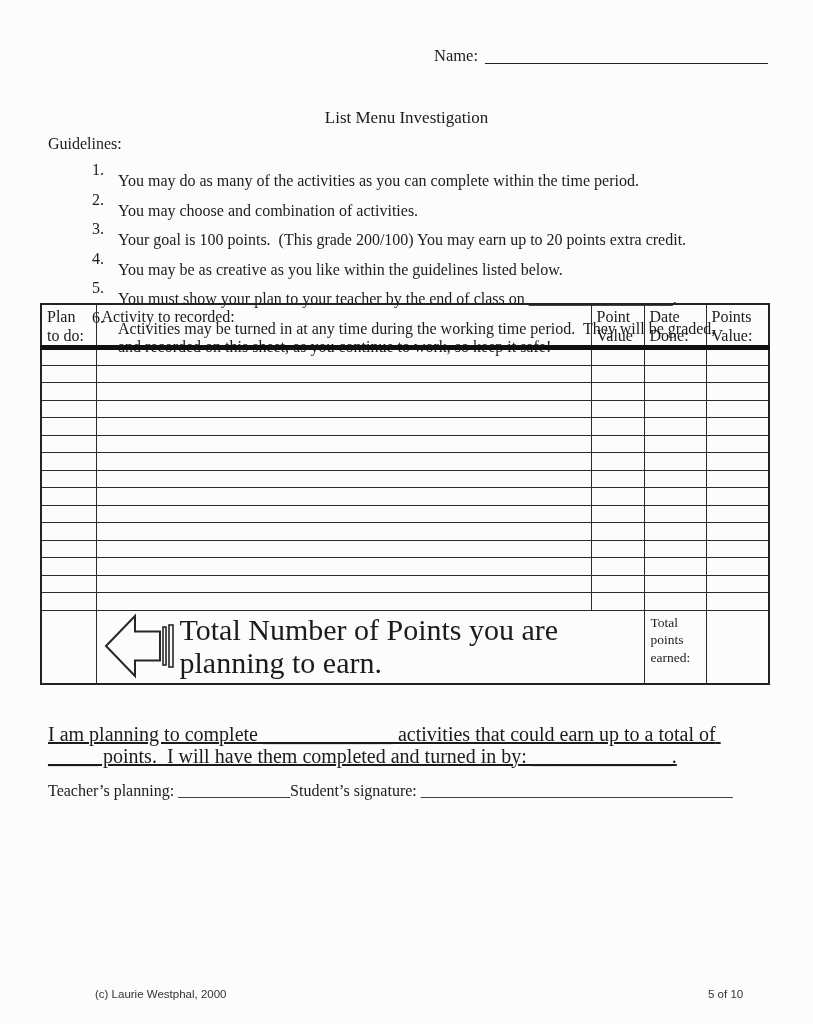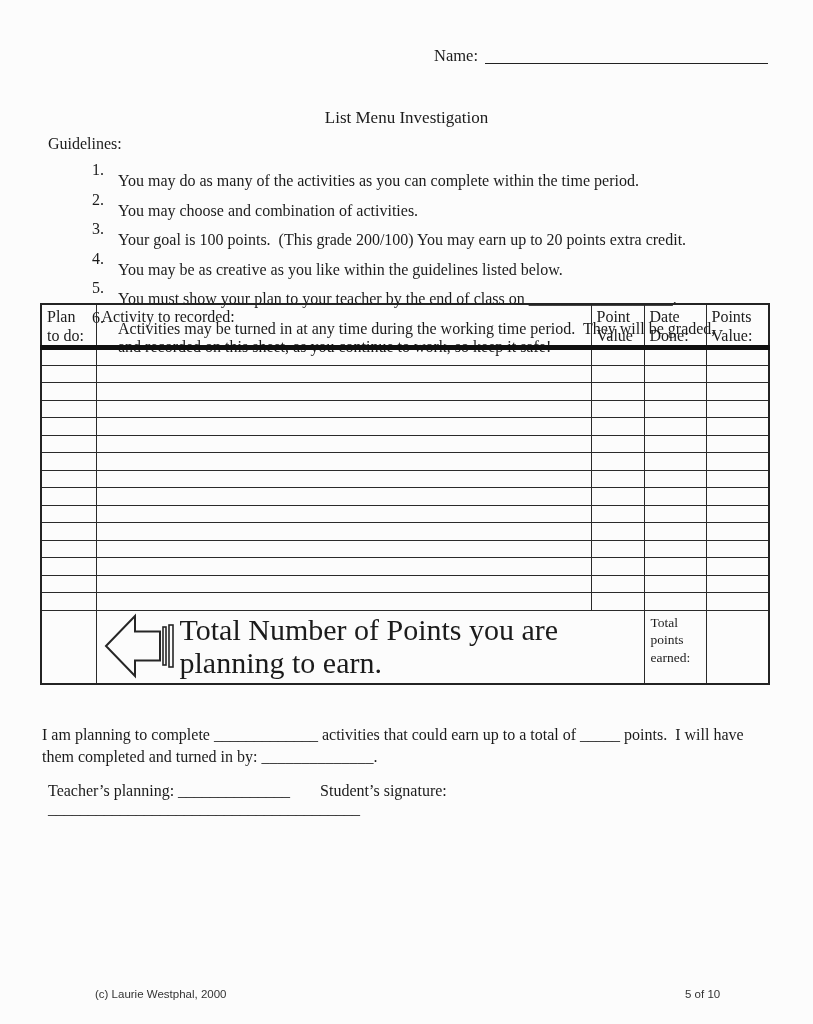--- a/index.html
+++ b/index.html
@@ -60,37 +60,37 @@
     font-size: 30px; line-height: 33px; width: 436px;
     padding-left: 1px; margin-top: -2px;
   }
   .total-label-cell {
     font-size: 13.5px; line-height: 1.32;
     padding: 3px 2px 0 6px !important;
     margin-left: 12px;
   }
 
   .summary {
-    position: absolute; left: 42px; top: 724px; width: 712px;
-    font-size: 16px; line-height: 21.5px; white-space: pre-wrap;
+    position: absolute; left: 48px; top: 724px; width: 712px;
+    font-size: 20px; line-height: 21.5px; white-space: pre-wrap; text-decoration: underline;
   }
 
   .signatures {
     position: absolute; left: 48px; top: 782px; width: 712px;
     font-size: 16px;
   }
-  .signatures .student-part { margin-left: 30px; }
+  .signatures .student-part { }
 
   .footer {
     position: absolute; left: 0; top: 988px; width: 100%;
     font-family: "Liberation Sans", "DejaVu Sans", sans-serif;
     font-size: 11.5px; color: #333;
   }
   .footer .copyright { position: absolute; left: 95px; top: 0; }
-  .footer .page-number { position: absolute; left: 685px; top: 0; }
+  .footer .page-number { position: absolute; left: 708px; top: 0; }
 </style>
 </head>
 <body>
 
 <div class="name-date">
   <div class="field-row">
     <span class="label">Name:</span>
     <span class="fill-line"></span>
   </div>
 </div>

